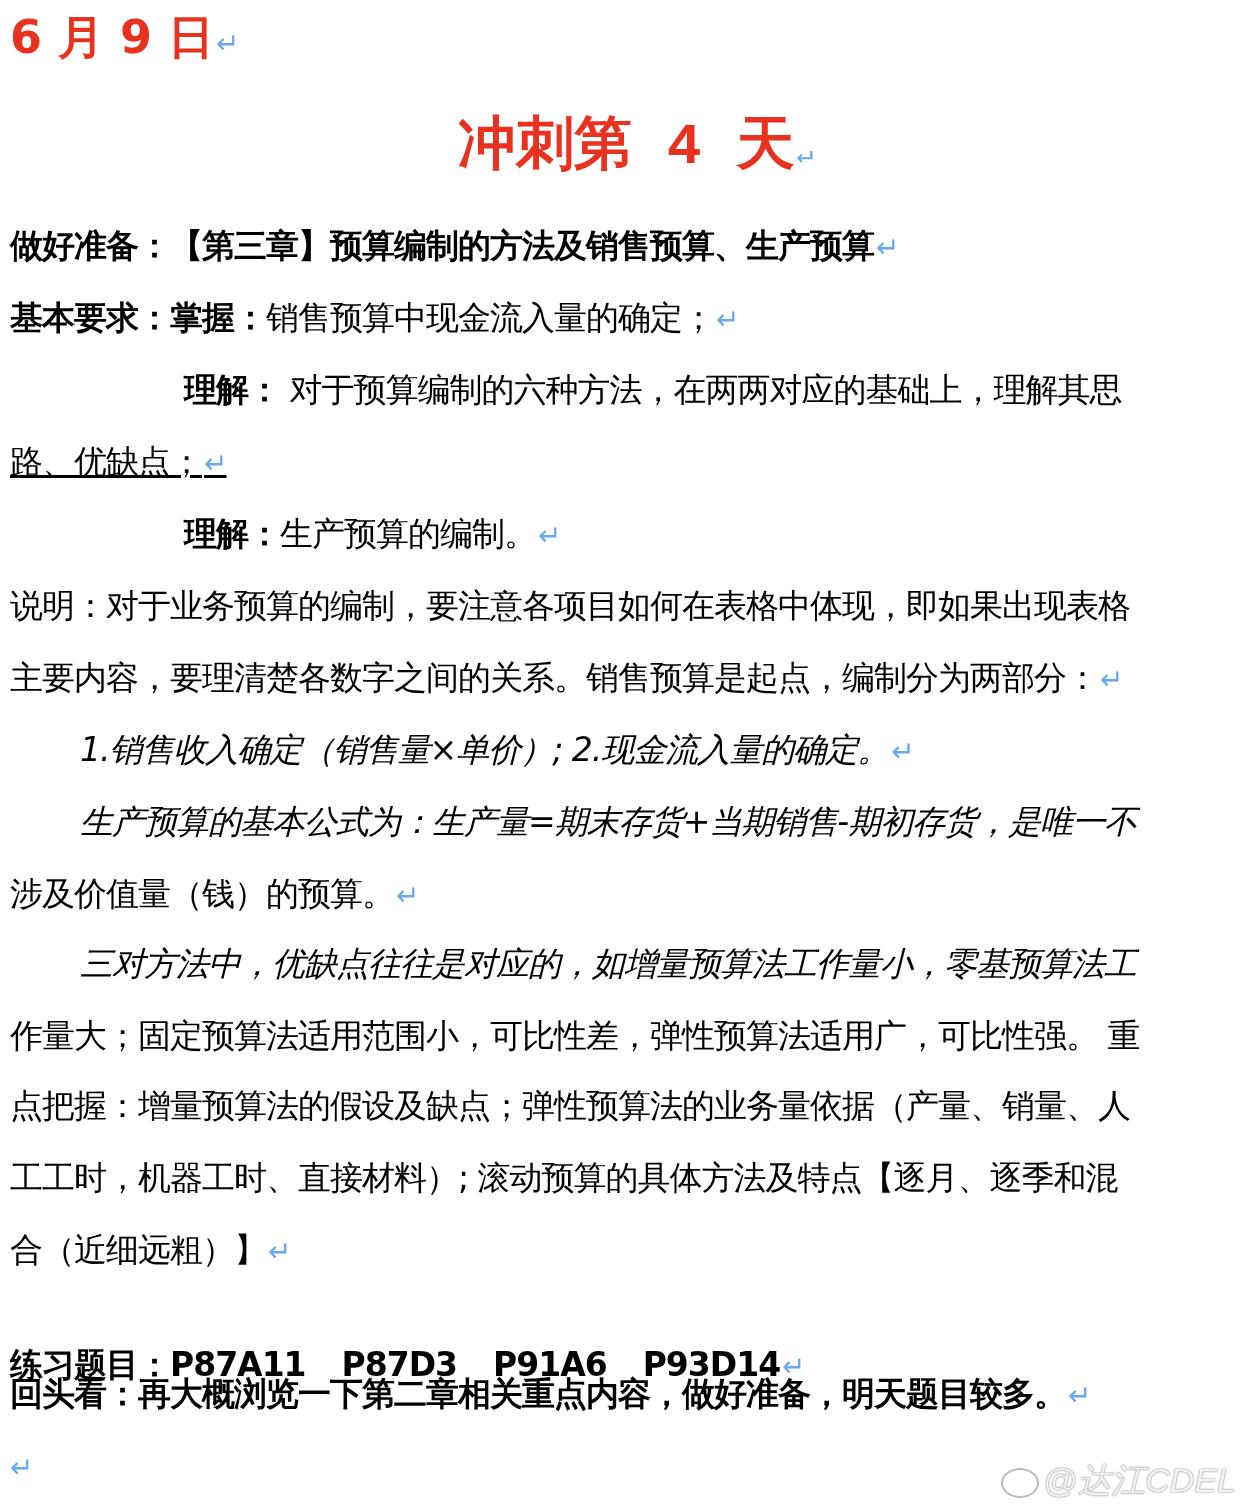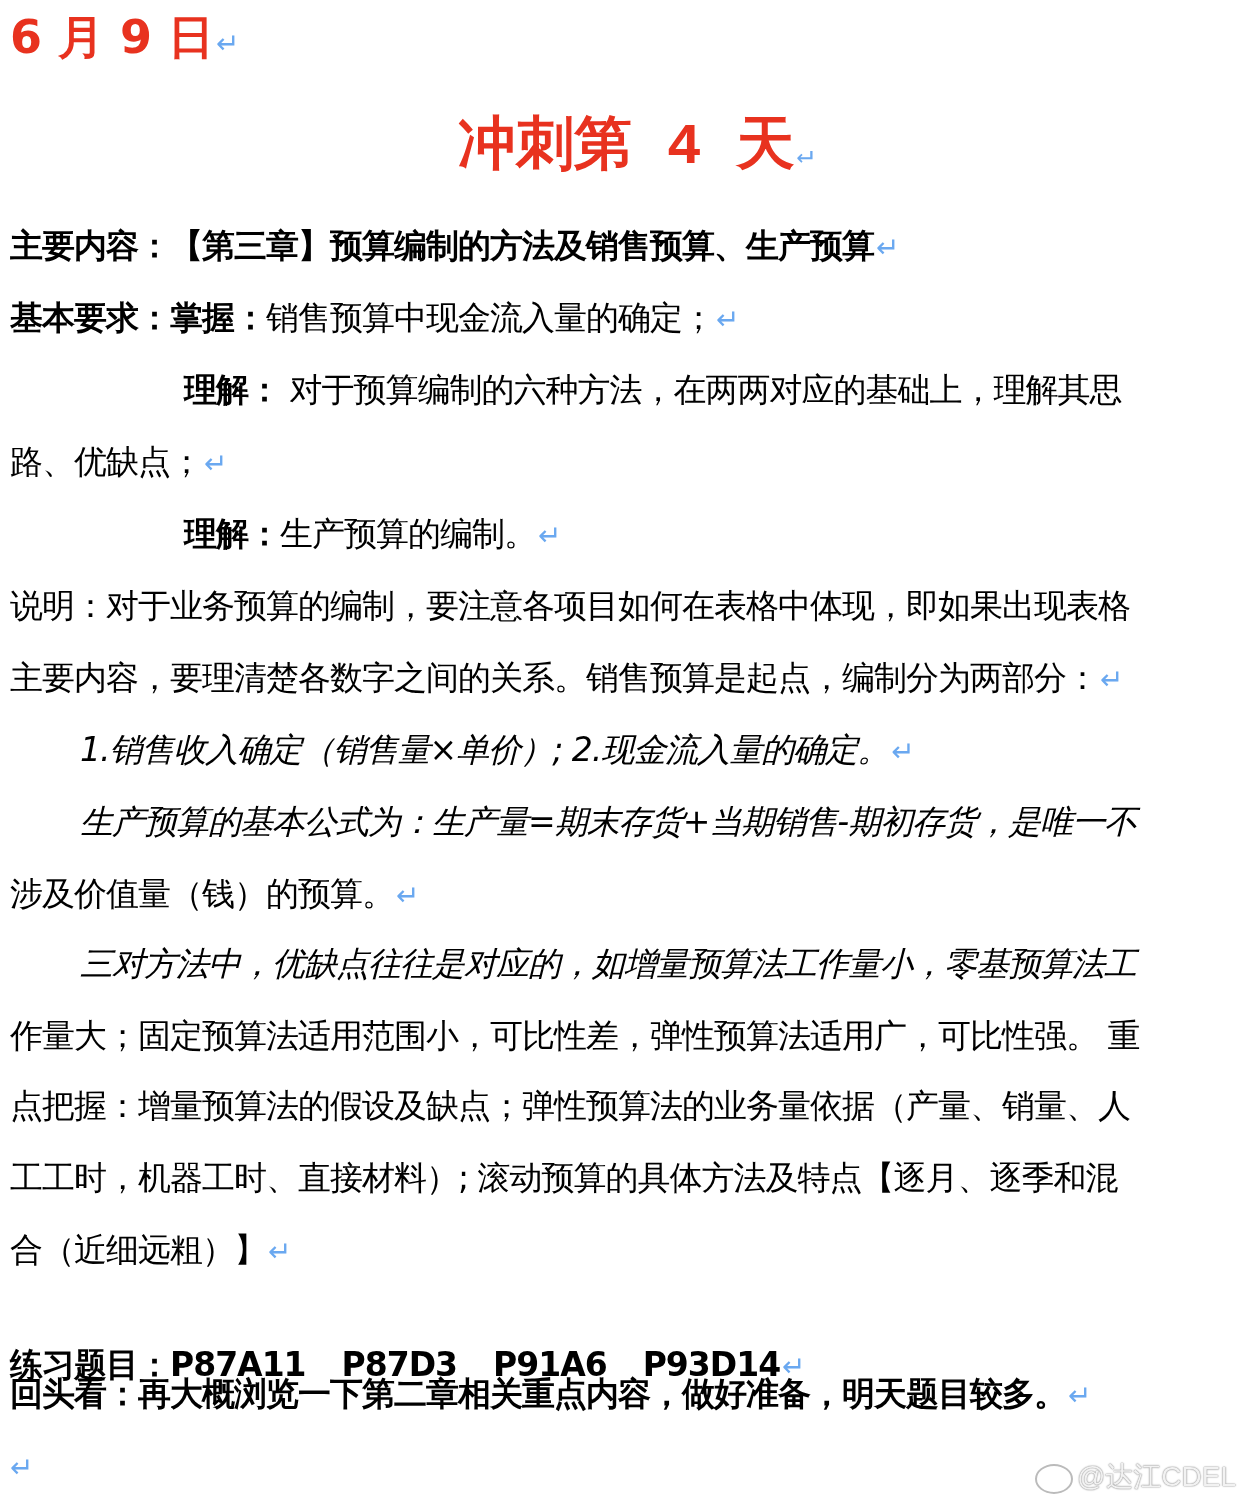--- a/index.html
+++ b/index.html
@@ -13,54 +13,54 @@
     font-size: 33px; line-height: 40px; letter-spacing: -1px;
   }
   .bold { font-weight: bold; }
   .red { color: #e8321f; }
   .pm { color: #6aa8f0; font-weight: normal; font-size: 28px; margin-left: 2px; }
   .date { top: 12px; font-size: 46px; line-height: 50px; font-weight: bold; letter-spacing: 0; }
   .title { top: 118px; left: 458px; font-size: 58px; line-height: 60px; font-weight: bold; letter-spacing: 0; font-family: Liberation Mono, monospace; }
   .indent2 { left: 184px; }
   .indent1 { left: 80px; font-style: italic; }
   .watermark {
-    position: absolute; right: 12px; top: 1458px; font-size: 28px;
+    position: absolute; right: 12px; top: 1458px; font-size: 34px;
     color: #f2f2f2; text-shadow: 0 0 2px #9a9a9a, 0 0 1px #777;
-    font-family: "Liberation Sans", sans-serif; white-space: nowrap;
+    font-family: "Liberation Sans", sans-serif; white-space: nowrap; font-style: italic;
   }
   .weibo-icon {
     display: inline-block; width: 34px; height: 26px; border: 2px solid #bbb;
     border-radius: 50%; vertical-align: middle; margin-right: 4px; position: relative;
   }
 </style>
 </head>
 <body>
 
 <div>
 
   <div class="line date red">
     <span>6 月 9 日</span><span class="pm">↵</span>
   </div>
 
   <div class="line title red">
     <span>冲刺第 4 天</span><span class="pm">↵</span>
   </div>
 
   <div class="line bold" style="top:226px;">
-    <span>主要内容：</span><span>【第三章】预算编制的方法及销售预算、生产预算</span><span class="pm">↵</span>
+    <span>做好准备：</span><span>【第三章】预算编制的方法及销售预算、生产预算</span><span class="pm">↵</span>
   </div>
 
   <div class="line" style="top:298px;">
     <span class="bold">基本要求：</span><span class="bold">掌握：</span><span>销售预算中现金流入量的确定；</span><span class="pm">↵</span>
   </div>
 
   <div class="line indent2" style="top:370px;">
     <span class="bold">理解：</span><span> 对于预算编制的六种方法，在两两对应的基础上，理解其思</span>
   </div>
-  <div class="line" style="top:442px;">
+  <div class="line" style="top:442px;text-decoration:underline;">
     <span>路、优缺点；</span><span class="pm">↵</span>
   </div>
 
   <div class="line indent2" style="top:514px;">
     <span class="bold">理解：</span><span>生产预算的编制。</span><span class="pm">↵</span>
   </div>
 
   <div class="line" style="top:586px;">
     <span>说明：对于业务预算的编制，要注意各项目如何在表格中体现，即如果出现表格</span>
   </div>

